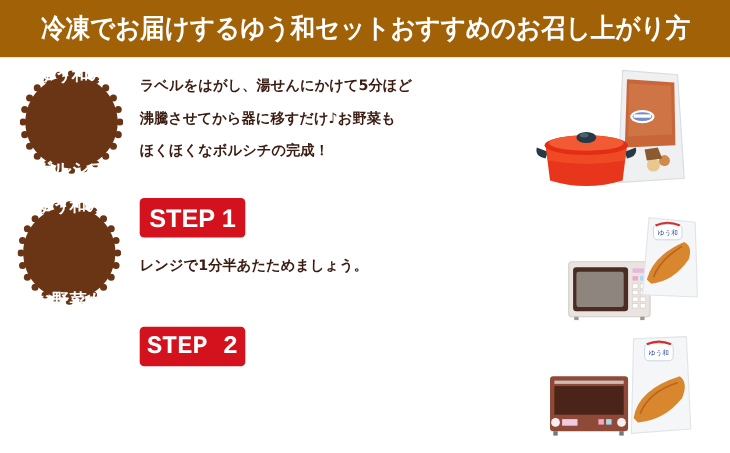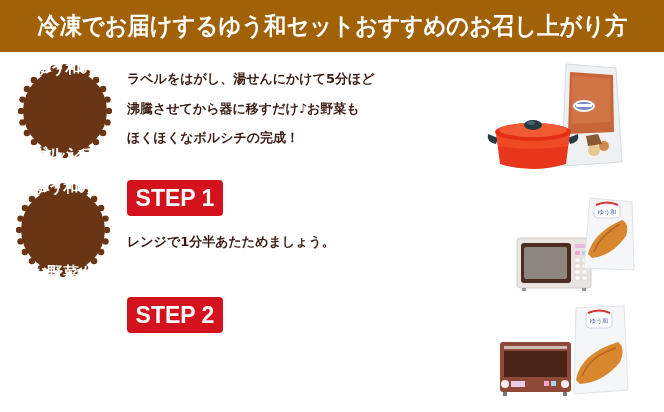--- a/index.html
+++ b/index.html
@@ -180,21 +180,21 @@
 
 <svg class="illus" style="left:582px; top:196px;" width="54" height="80" viewBox="0 0 54 80">
   <path d="M8 2 L50 6 L52 74 L2 72 Z" fill="#f4f6f8" stroke="#e0e4e8"></path>
   <rect x="12" y="8" width="26" height="14" rx="4" fill="#ffffff" stroke="#c6d0e0" stroke-width="0.8"></rect>
   <path d="M14 9 Q25 4 36 9" stroke="#d63030" stroke-width="2" fill="none"></path>
   <text x="25" y="18" font-size="6" fill="#2a4aa0" text-anchor="middle" font-family="DejaVu Sans, sans-serif">ゆう和</text>
   <path d="M6 58 Q12 36 40 24 Q48 28 44 40 Q30 60 10 62 Z" fill="#d8872e"></path>
   <path d="M12 56 Q18 40 38 28" stroke="#b86420" stroke-width="1.5" fill="none"></path>
 </svg>
 
-<div class="step-btn" style="top:297px;">
+<div class="step-btn" style="top:297px;font-family:Liberation Mono, monospace;">
   <span>STEP 2</span>
 </div>
 <div class="desc" style="top:341px;">
 </div>
 
 <svg class="illus" style="left:499px; top:340px;" width="73" height="58" viewBox="0 0 73 58">
   <rect x="1" y="2" width="71" height="50" rx="3" fill="#8e4a36"></rect>
   <rect x="5" y="6" width="63" height="3" fill="#cdbbb5"></rect>
   <rect x="5" y="11" width="63" height="26" fill="#4a2418"></rect>
   <circle cx="6" cy="44" r="4" fill="#fbeef0"></circle>

